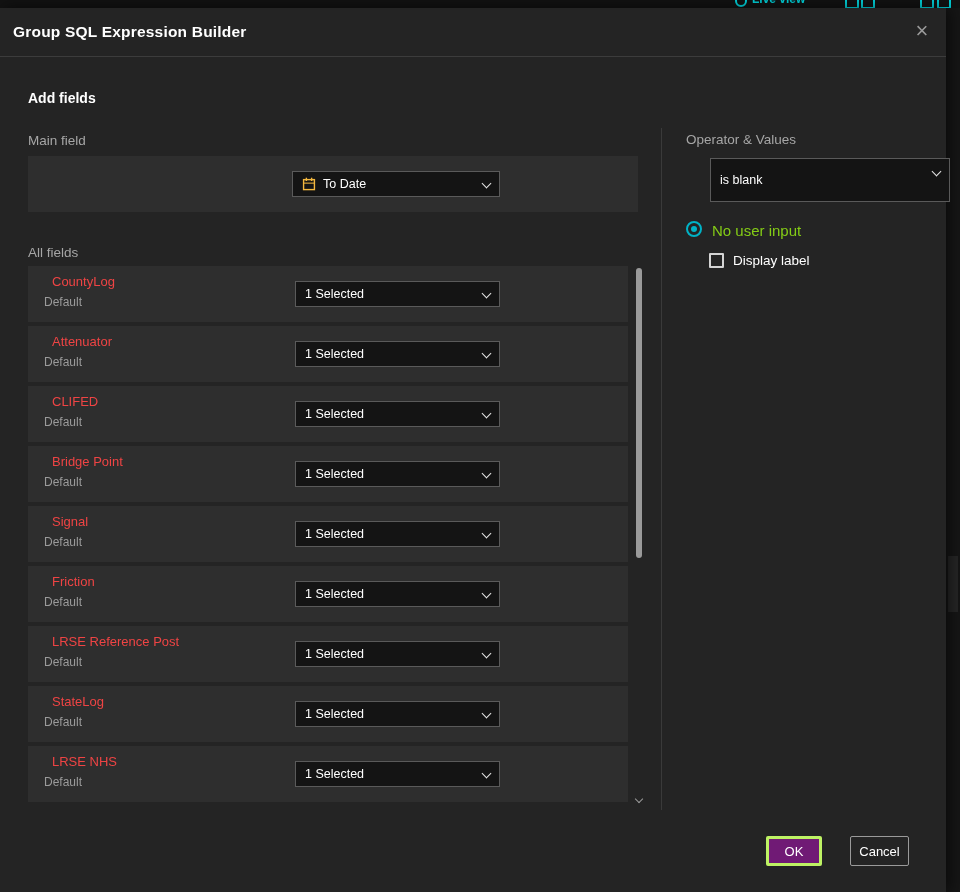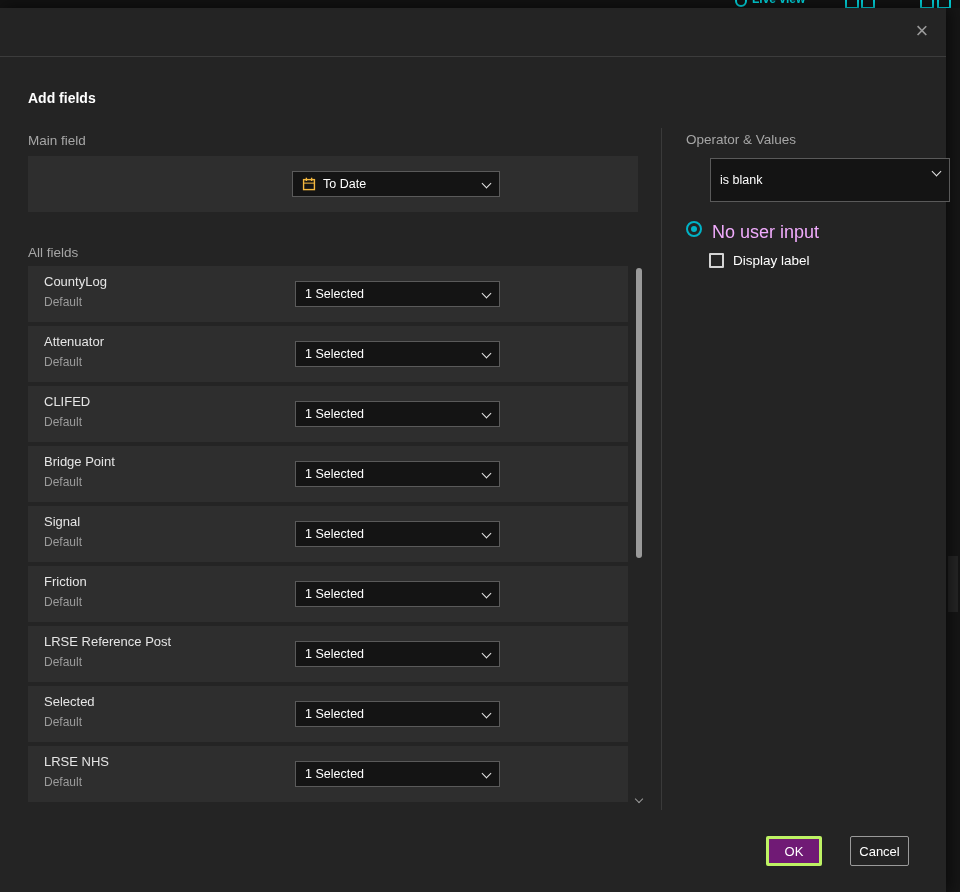--- a/index.html
+++ b/index.html
@@ -30,38 +30,38 @@
   
   .dd{position:absolute;background:#141414;border:1px solid #5a5a5a;height:26px;box-sizing:border-box;
       display:flex;align-items:center;color:#ffffff;font-size:12.5px;padding:0 24px 0 9px;cursor:pointer;}
   .dd .chev{position:absolute;right:9px;top:8px;width:6px;height:6px;
       border-right:1.5px solid #e6e6e6;border-bottom:1.5px solid #e6e6e6;transform:rotate(45deg);}
   .cal{margin-right:7px;flex:0 0 auto;}
 
   
   .rows{position:absolute;left:28px;top:258px;width:600px;}
   .row{position:relative;height:56px;margin-bottom:4px;background:#2e2e2e;}
-  .row-name{position:absolute;left:16px;top:8px;font-size:13px;color:#e5e5e5;}
+  .row-name{position:absolute;left:24px;top:8px;font-size:13px;color:#ef4444;}
   .row-sub{position:absolute;left:16px;top:29px;font-size:12px;color:#9b9b9b;}
   .row-dd{left:267px;top:15px;width:205px;}
 
   .scrollbar{position:absolute;left:634px;top:258px;width:10px;height:544px;background:#242424;}
   .sb-thumb{position:absolute;left:2px;top:2px;width:6px;height:290px;background:#9a9a9a;border-radius:3px;}
   .sb-arrow{position:absolute;left:2px;bottom:8px;width:5px;height:5px;
       border-right:1.5px solid #9a9a9a;border-bottom:1.5px solid #9a9a9a;transform:rotate(45deg);}
 
   .vdiv{position:absolute;left:661px;top:120px;width:1px;height:682px;background:#3a3a3a;}
 
   
   .op-dd{left:710px;top:150px;width:240px;height:44px;}
   .op-dd .chev{top:9px;}
   .radio{position:absolute;left:686px;top:213px;width:16px;height:16px;border:2px solid #00b3c6;
          border-radius:50%;box-sizing:border-box;cursor:pointer;}
   .radio::after{content:"";position:absolute;left:3px;top:3px;width:6px;height:6px;border-radius:50%;background:#00b3c6;}
-  .radio-label{position:absolute;left:712px;top:214px;font-size:18px;color:#f0abfc;}
+  .radio-label{position:absolute;left:712px;top:214px;font-size:15px;color:#84cc16;}
   .checkbox{position:absolute;left:709px;top:245px;width:15px;height:15px;border:2px solid #d4d4d4;
             box-sizing:border-box;border-radius:1px;background:transparent;cursor:pointer;}
   .check-label{position:absolute;left:733px;top:245px;font-size:13.5px;color:#ffffff;}
 
   
   .btn{position:absolute;top:828px;height:30px;box-sizing:border-box;border-radius:2px;font-size:13px;
        display:flex;align-items:center;justify-content:center;cursor:pointer;}
   .ok{left:766px;width:56px;background:#701a75;color:#ffffff;border:3px solid #bef264;}
   .cancel{left:850px;width:59px;background:transparent;color:#ffffff;border:1px solid #9a9a9a;}
 </style>
@@ -78,20 +78,21 @@
     <span class="tbicon" style="left:920px;"></span>
     <span class="tbicon" style="left:937px;"></span>
   </div>
   <div class="rightstrip">
     <div class="rs-block"></div>
   </div>
 
   <div class="modal">
 
     <div class="m-header">
+      <div class="m-title">Group SQL Expression Builder</div>
       <div class="close">×</div>
     </div>
 
     <div class="sec-title">Add fields</div>
 
     <div class="lbl" style="left:28px;top:125px;">Main field</div>
     <div class="main-panel">
       <div class="dd" style="left:264px;top:15px;width:208px;">
         <svg class="cal" width="14" height="14" viewBox="0 0 16 16">
           <rect x="1.8" y="3" width="12.4" height="11.4" fill="none" stroke="#f3b73f" stroke-width="1.6"></rect>
@@ -165,21 +166,21 @@
       <div class="row">
         <div class="row-name">LRSE Reference Post</div>
         <div class="row-sub">Default</div>
         <div class="dd row-dd">
           <span>1 Selected</span>
           <span class="chev"></span>
         </div>
       </div>
 
       <div class="row">
-        <div class="row-name">Selected</div>
+        <div class="row-name">StateLog</div>
         <div class="row-sub">Default</div>
         <div class="dd row-dd">
           <span>1 Selected</span>
           <span class="chev"></span>
         </div>
       </div>
 
       <div class="row">
         <div class="row-name">LRSE NHS</div>
         <div class="row-sub">Default</div>

